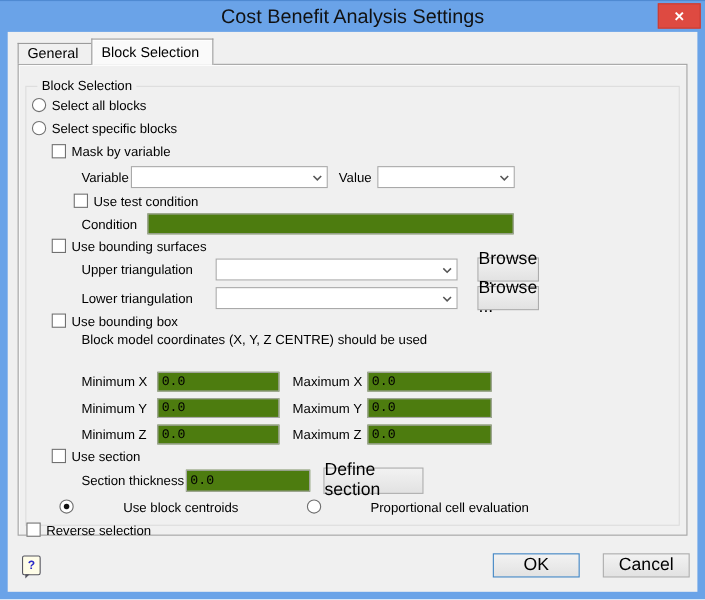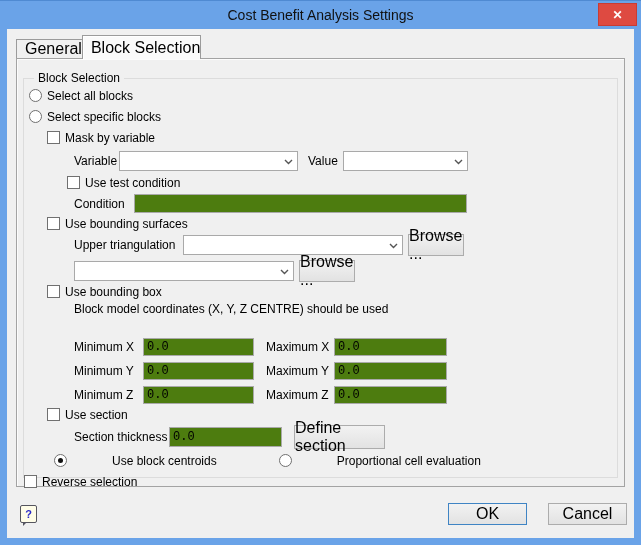--- a/index.html
+++ b/index.html
@@ -4,38 +4,38 @@
 <style>
   * { margin:0; padding:0; box-sizing:border-box; }
   html,body { background:#fff; font-family:"Liberation Sans", sans-serif; }
   .window {
     position:relative; width:641px; height:545px;
     background:#6aa3e8; overflow:hidden;
     border-top:1px solid #4f8ad2;
   }
   .titlebar {
     height:28px; display:flex; align-items:center; justify-content:center;
-    font-size:14px; color:#111;
+    font-size:18px; color:#111;
   }
   .close-btn {
     position:absolute; top:2px; right:4px; width:39px; height:23px;
     background:#de4a41; border:1px solid #c93c34;
     color:#fff; font-size:12px; font-weight:bold;
     display:flex; align-items:center; justify-content:center; cursor:default;
   }
   .client {
     position:absolute; left:7px; right:7px; top:28px; bottom:7px;
     background:#f0f0f0;
   }
   
   .tabs { position:absolute; left:9px; top:6px; display:flex; align-items:flex-end; z-index:3; }
   .tab {
-    font-size:16px; color:#000; background:#f0f0f0;
+    font-size:13px; color:#000; background:#f0f0f0;
     border:1px solid #9b9b9b; border-bottom:none;
-    padding:2px 0 3px 8px; height:19px; line-height:14px;
+    padding:2px 12px 3px 8px; height:19px; line-height:14px;
   }
   .tab.active {
     background:#fafafa; height:24px; padding-top:5px;
     position:relative; margin-bottom:-1px; margin-left:-1px;
     box-shadow:inset 1px 1px 0 #fff;
   }
   
   .panel {
     position:absolute; left:9px; right:9px; top:29px; bottom:51px;
     background:#f0f0f0; border:1px solid #a3a3a3;
@@ -105,21 +105,21 @@
   .r-varval   { margin-top:6px; height:20px; }
   .lbl-variable { width:45px; }
   .combo-variable { width:179px; }
   .lbl-value { width:35px; margin-left:10px; }
   .combo-value { width:125px; }
   .r-test     { margin-top:4px;padding-left:20px; }
   .r-cond     { margin-top:4px; height:19px; }
   .lbl-condition { width:60px; }
   .ti-condition { width:333px; }
   .r-surf     { margin-top:3px; }
-  .r-tri      { margin-top:3px; height:22px; }
+  .r-tri      { margin-top:3px; height:22px;gap:13px; }
   .r-tri2     { margin-top:4px; }
   .lbl-tri    { width:109px; }
   .combo-tri  { width:220px; }
   .btn-browse { width:56px; height:22px; margin-left:5px; }
   .r-bbox     { margin-top:2px; }
   .r-note     { margin-top:2px; height:15px; }
   .r-minmax   { margin-top:6px; height:18px; }
   .r-minmax-first { margin-top:22px; }
   .lbl-min    { width:69px; }
   .ti-min     { width:111px; height:18px; }
@@ -214,20 +214,21 @@
             <svg class="arrow" viewBox="0 0 9 6">
                 <polyline points="1,1 4.5,4.5 8,1" fill="none" stroke="#555" stroke-width="1.4"></polyline>
               </svg>
           </div>
           <div class="btn btn-browse">
             <span>Browse ...</span>
           </div>
         </div>
 
         <div class="row r-sub r-tri r-tri2">
+          <span class="lbl lbl-tri">Lower triangulation</span>
           <div class="combo combo-tri">
             <span></span>
             <svg class="arrow" viewBox="0 0 9 6">
                 <polyline points="1,1 4.5,4.5 8,1" fill="none" stroke="#555" stroke-width="1.4"></polyline>
               </svg>
           </div>
           <div class="btn btn-browse">
             <span>Browse ...</span>
           </div>
         </div>

